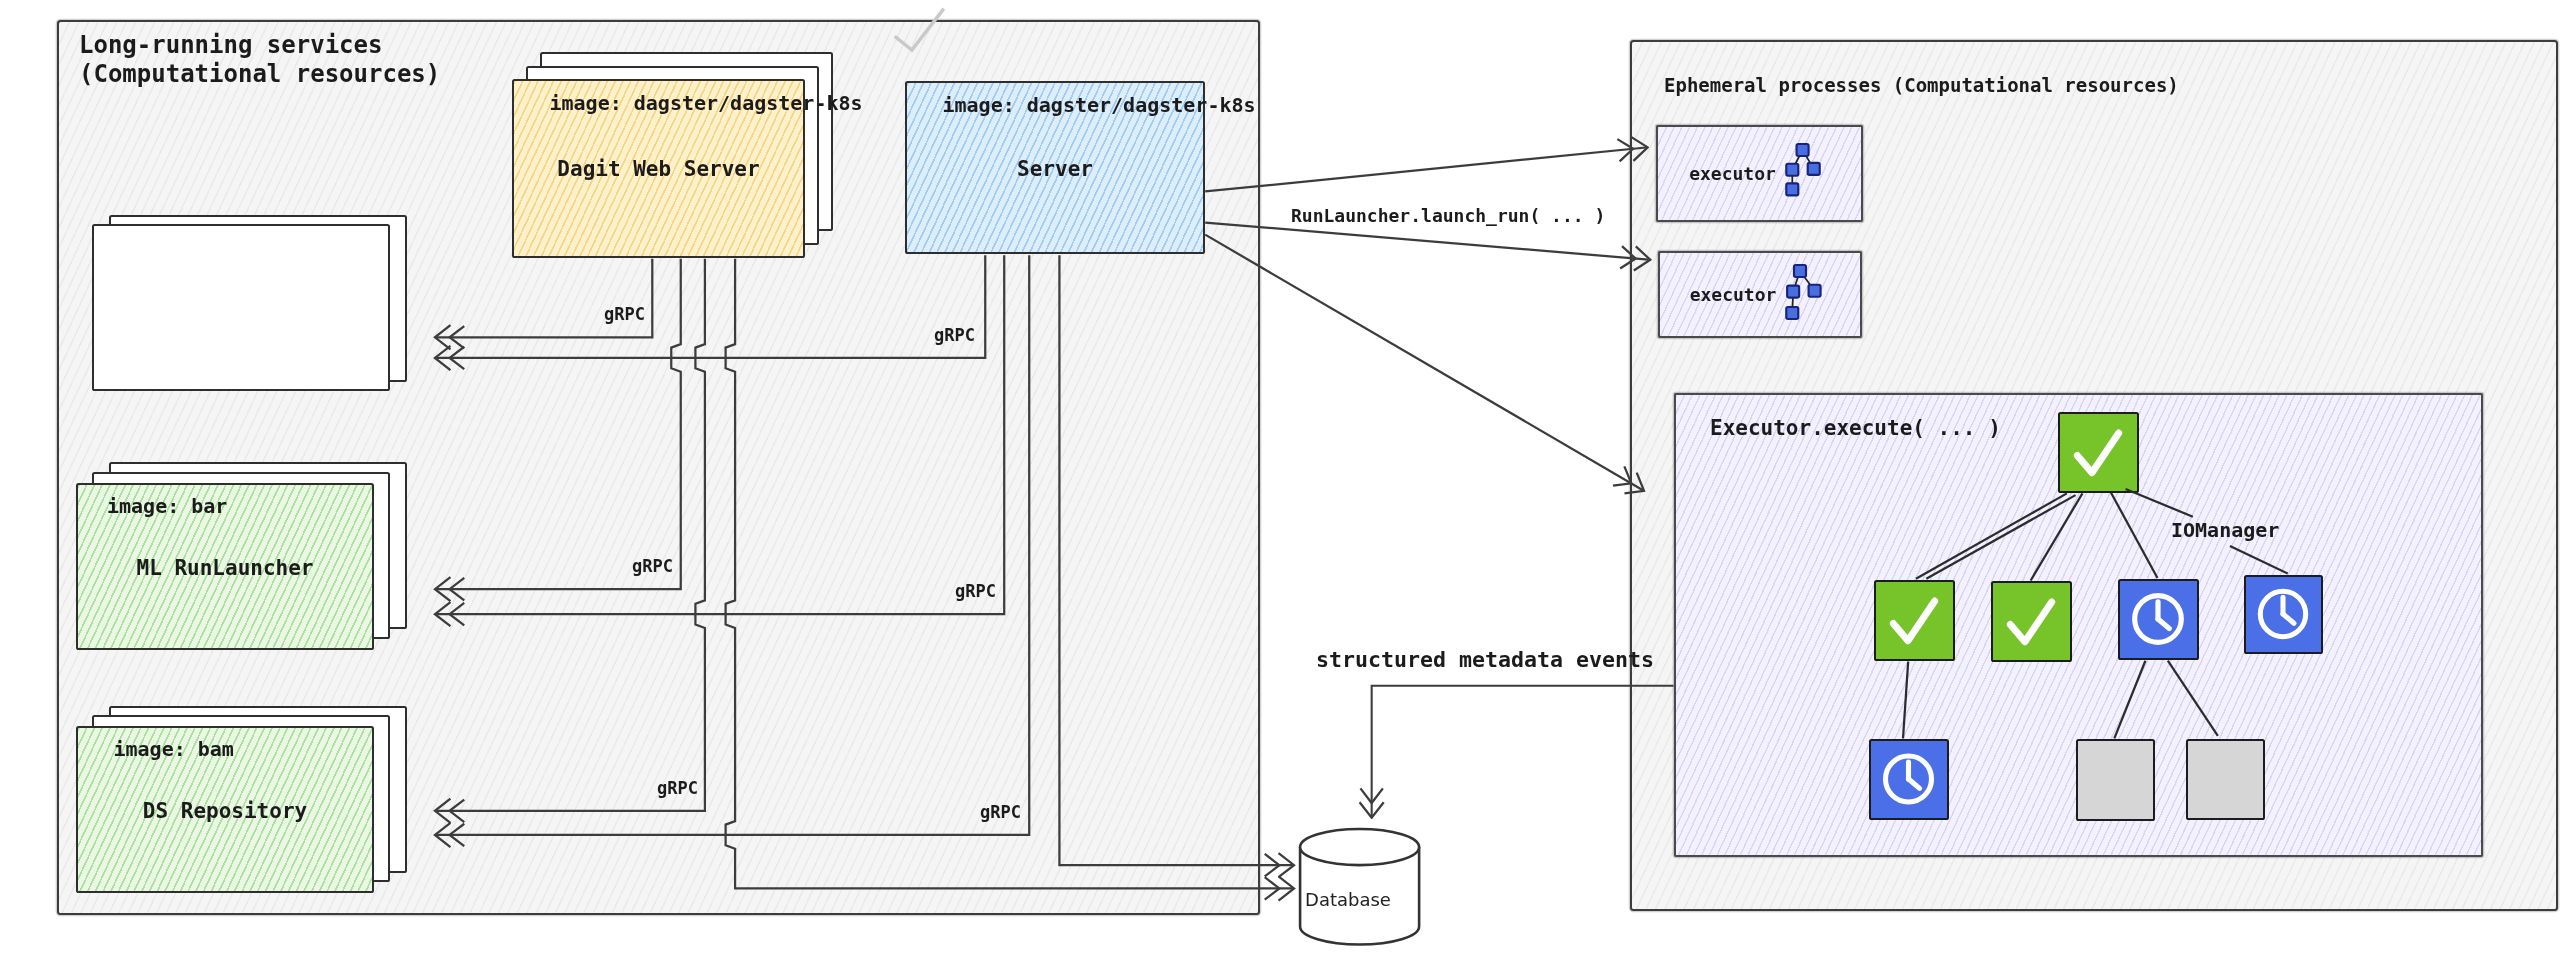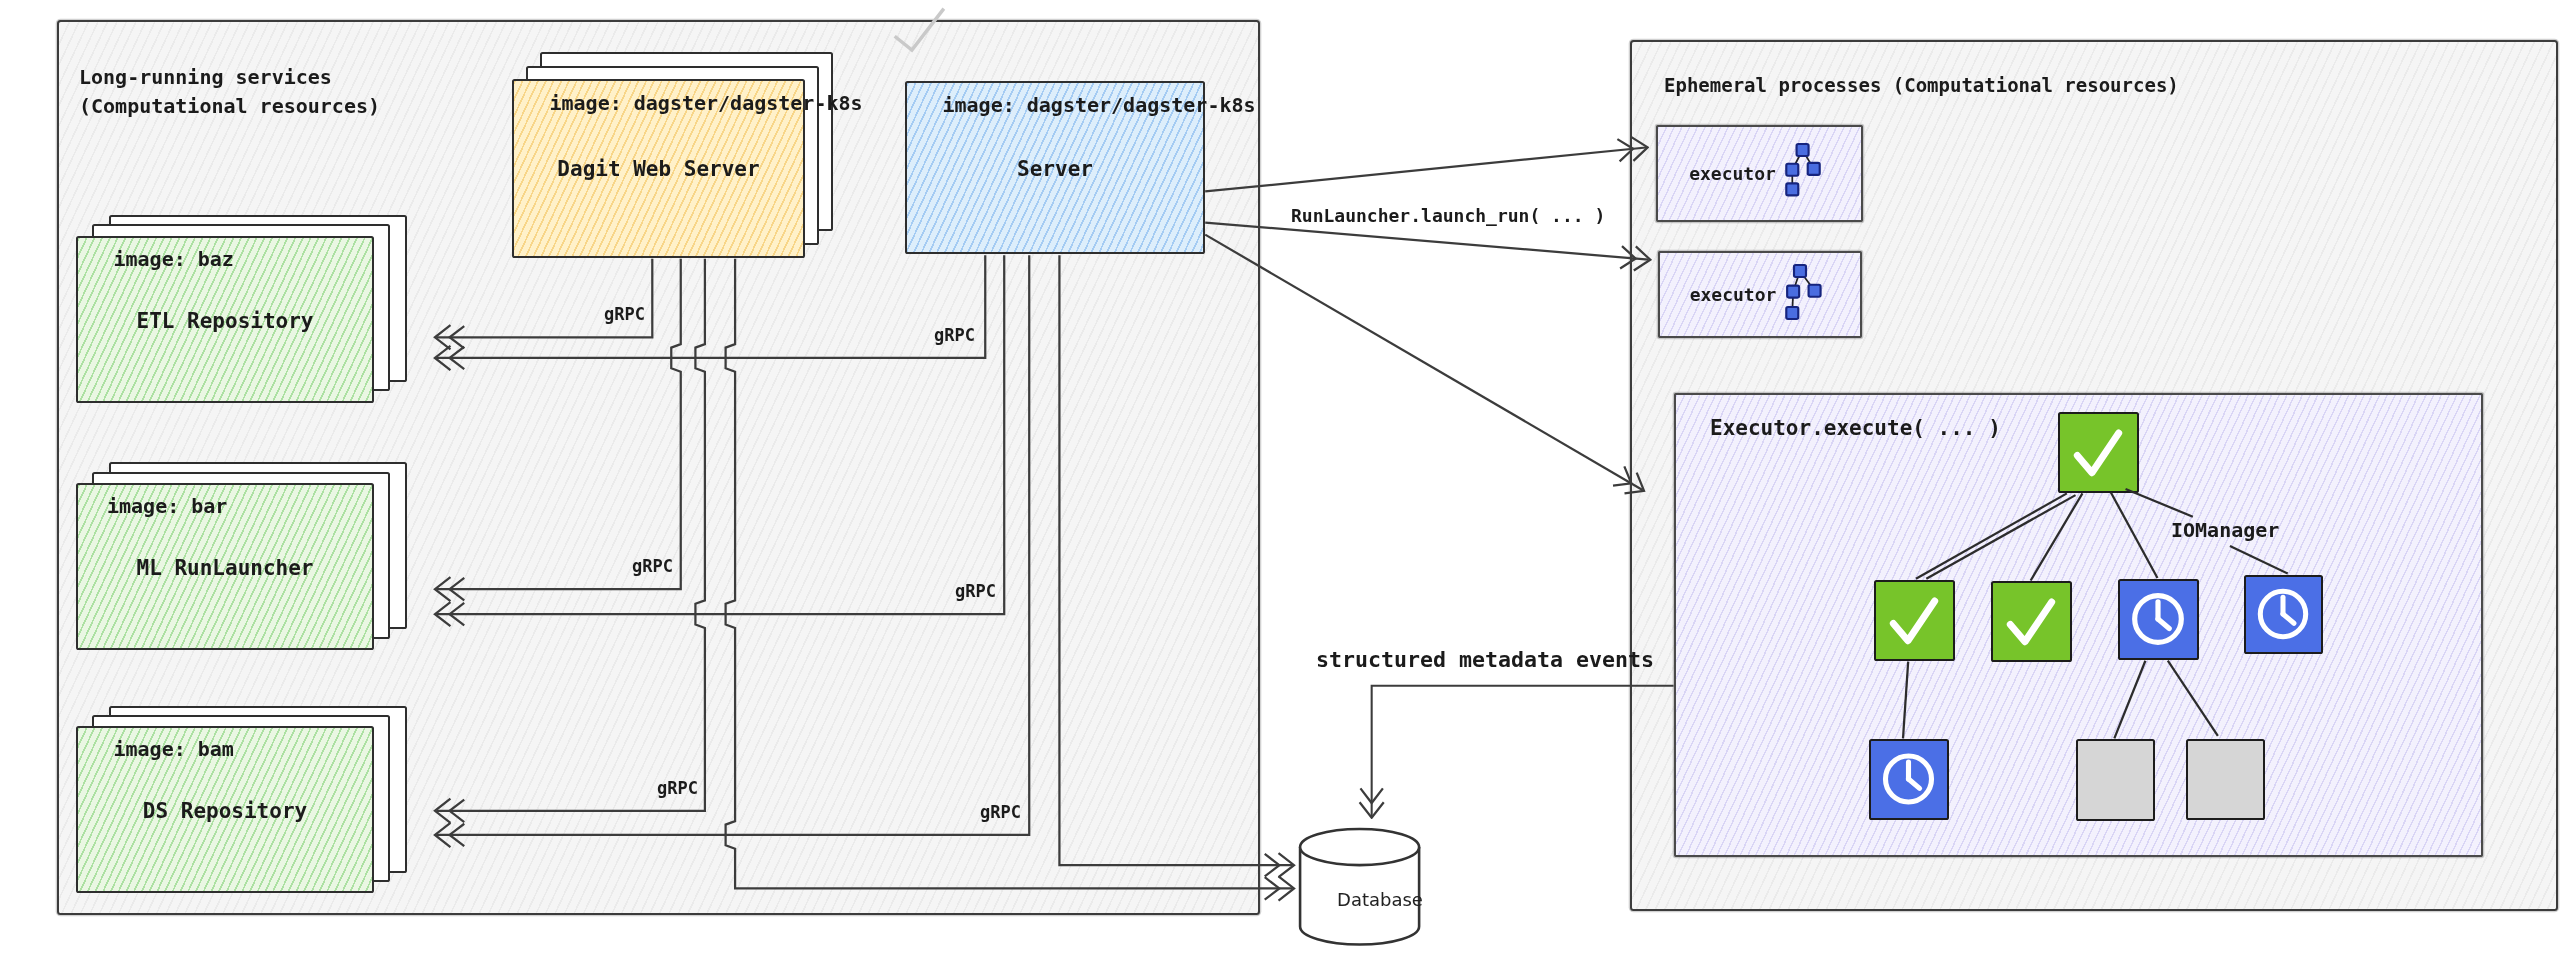--- a/index.html
+++ b/index.html
@@ -15,21 +15,21 @@
       background-image:repeating-linear-gradient(115deg, rgba(105,200,92,0.48) 0 1.7px, transparent 1.7px 7px);}
   .fill-yellow{background-color:#fff1c9;
       background-image:repeating-linear-gradient(115deg, rgba(240,186,72,0.5) 0 1.7px, transparent 1.7px 7px);}
   .fill-blue{background-color:#ddeefb;
       background-image:repeating-linear-gradient(115deg, rgba(118,175,236,0.55) 0 1.7px, transparent 1.7px 7px);}
   .fill-lav{background-color:#f3f1fd;
       background-image:repeating-linear-gradient(115deg, rgba(150,140,225,0.28) 0 1.4px, transparent 1.4px 7px);}
   .lavbox{border:2.2px solid #4a4a4a;border-radius:1.7px;box-shadow:0 0 0 1.3px rgba(90,90,90,0.3);}
   
   .t{white-space:pre;font-weight:700;}
-  .title{font-size:20px;line-height:29px;margin-top:32px;}
+  .title{font-size:24px;line-height:29px;}
   .imglabel{font-size:20px;margin-left:20px;}
   .boxname{font-size:21px;text-align:center;}
   .grpc{font-size:17px;}
   .center-x{left:0;right:0;text-align:center;}
   
   .node{border:2.6px solid #1c1c1c;border-radius:2.6px;}
   .n-green{background:#77c42a;}
   .n-blue{background:#4b6fe6;}
   .n-gray{background:#d6d6d6;}
   .execbox{display:flex;align-items:center;justify-content:center;gap:6px;}
@@ -52,24 +52,20 @@
     <div class="abs t boxname center-x" style="top:76px;">Dagit Web Server</div>
   </div>
 
   <div class="abs card fill-blue" style="left:905px;top:81px;width:300px;height:173px;">
     <div class="abs t imglabel" style="left:15.5px;top:10.4px;">image: dagster/dagster-k8s</div>
     <div class="abs t boxname center-x" style="top:74px;">Server</div>
   </div>
 
   <div class="abs card" style="left:109px;top:215px;width:298px;height:167px;"></div>
   <div class="abs card" style="left:92px;top:224px;width:298px;height:167px;"></div>
-  <div class="abs card fill-green" style="left:76px;top:236px;width:298px;height:167px;">
-    <div class="abs t imglabel" style="left:15.5px;top:8.6px;">image: baz</div>
-    <div class="abs t boxname center-x" style="top:71px;">ETL Repository</div>
-  </div>
 
   <div class="abs card" style="left:109px;top:462px;width:298px;height:167px;"></div>
   <div class="abs card" style="left:92px;top:472px;width:298px;height:167px;"></div>
   <div class="abs card fill-green" style="left:76px;top:483px;width:298px;height:167px;">
     <div class="abs t imglabel" style="left:9px;top:8.6px;">image: bar</div>
     <div class="abs t boxname center-x" style="top:71px;">ML RunLauncher</div>
   </div>
 
   <div class="abs card" style="left:109px;top:706px;width:298px;height:167px;"></div>
   <div class="abs card" style="left:92px;top:715px;width:298px;height:167px;"></div>
@@ -151,21 +147,21 @@
       <circle cx="44" cy="44" r="27" fill="none" stroke="#fff" stroke-width="6"></circle>
       <line x1="44" y1="44" x2="44" y2="24" stroke="#fff" stroke-width="6" stroke-linecap="round"></line>
       <line x1="44" y1="44" x2="57" y2="55" stroke="#fff" stroke-width="6" stroke-linecap="round"></line>
     </svg>
   </div>
   <div class="abs node n-gray" style="left:2076px;top:739px;width:79px;height:82px;"></div>
   <div class="abs node n-gray" style="left:2186px;top:739px;width:79px;height:81px;"></div>
 
   <div class="abs t lbl" style="left:1291px;top:205px;font-size:18px;">RunLauncher.launch_run( ... )</div>
   <div class="abs t lbl" style="left:1316px;top:647px;font-size:21.6px;">structured metadata events</div>
-  <div class="abs lbl" style="left:1303px;top:889px;width:90px;text-align:center;font-size:18px;font-family:'DejaVu Sans',sans-serif;color:#222;margin-left:32px;">Database</div>
+  <div class="abs lbl" style="left:1303px;top:889px;width:90px;text-align:center;font-size:18px;font-family:'DejaVu Sans',sans-serif;color:#222;">Database</div>
 
   <svg class="overlay" width="2576" height="954" viewBox="0 0 2986 1106">
     <defs>
       <marker id="arr" viewBox="0 0 40 32" refX="36" refY="16" markerWidth="40" markerHeight="32" orient="auto" markerUnits="userSpaceOnUse">
         <path d="M20,2 L38,16 L20,30" fill="none" stroke="#3c3c3c" stroke-width="2.6"></path>
         <path d="M4,3 L21,16 L4,29" fill="none" stroke="#3c3c3c" stroke-width="2.6"></path>
       </marker>
     </defs>
 
     <polyline points="1037,42 1057,58 1094,10" fill="none" stroke="#c9c9c9" stroke-width="4"></polyline>

